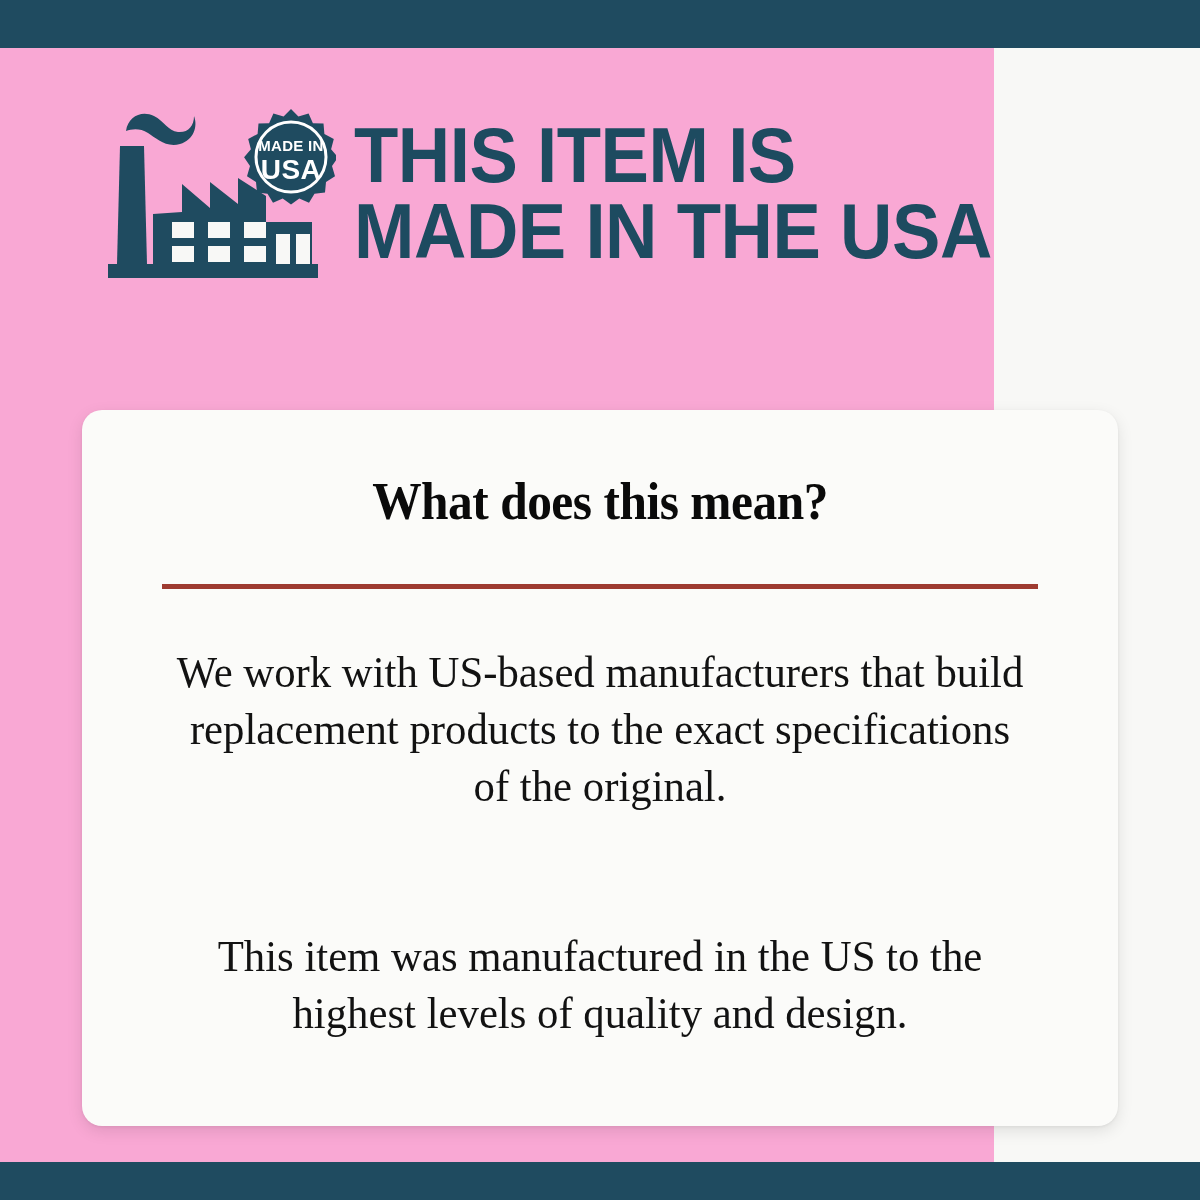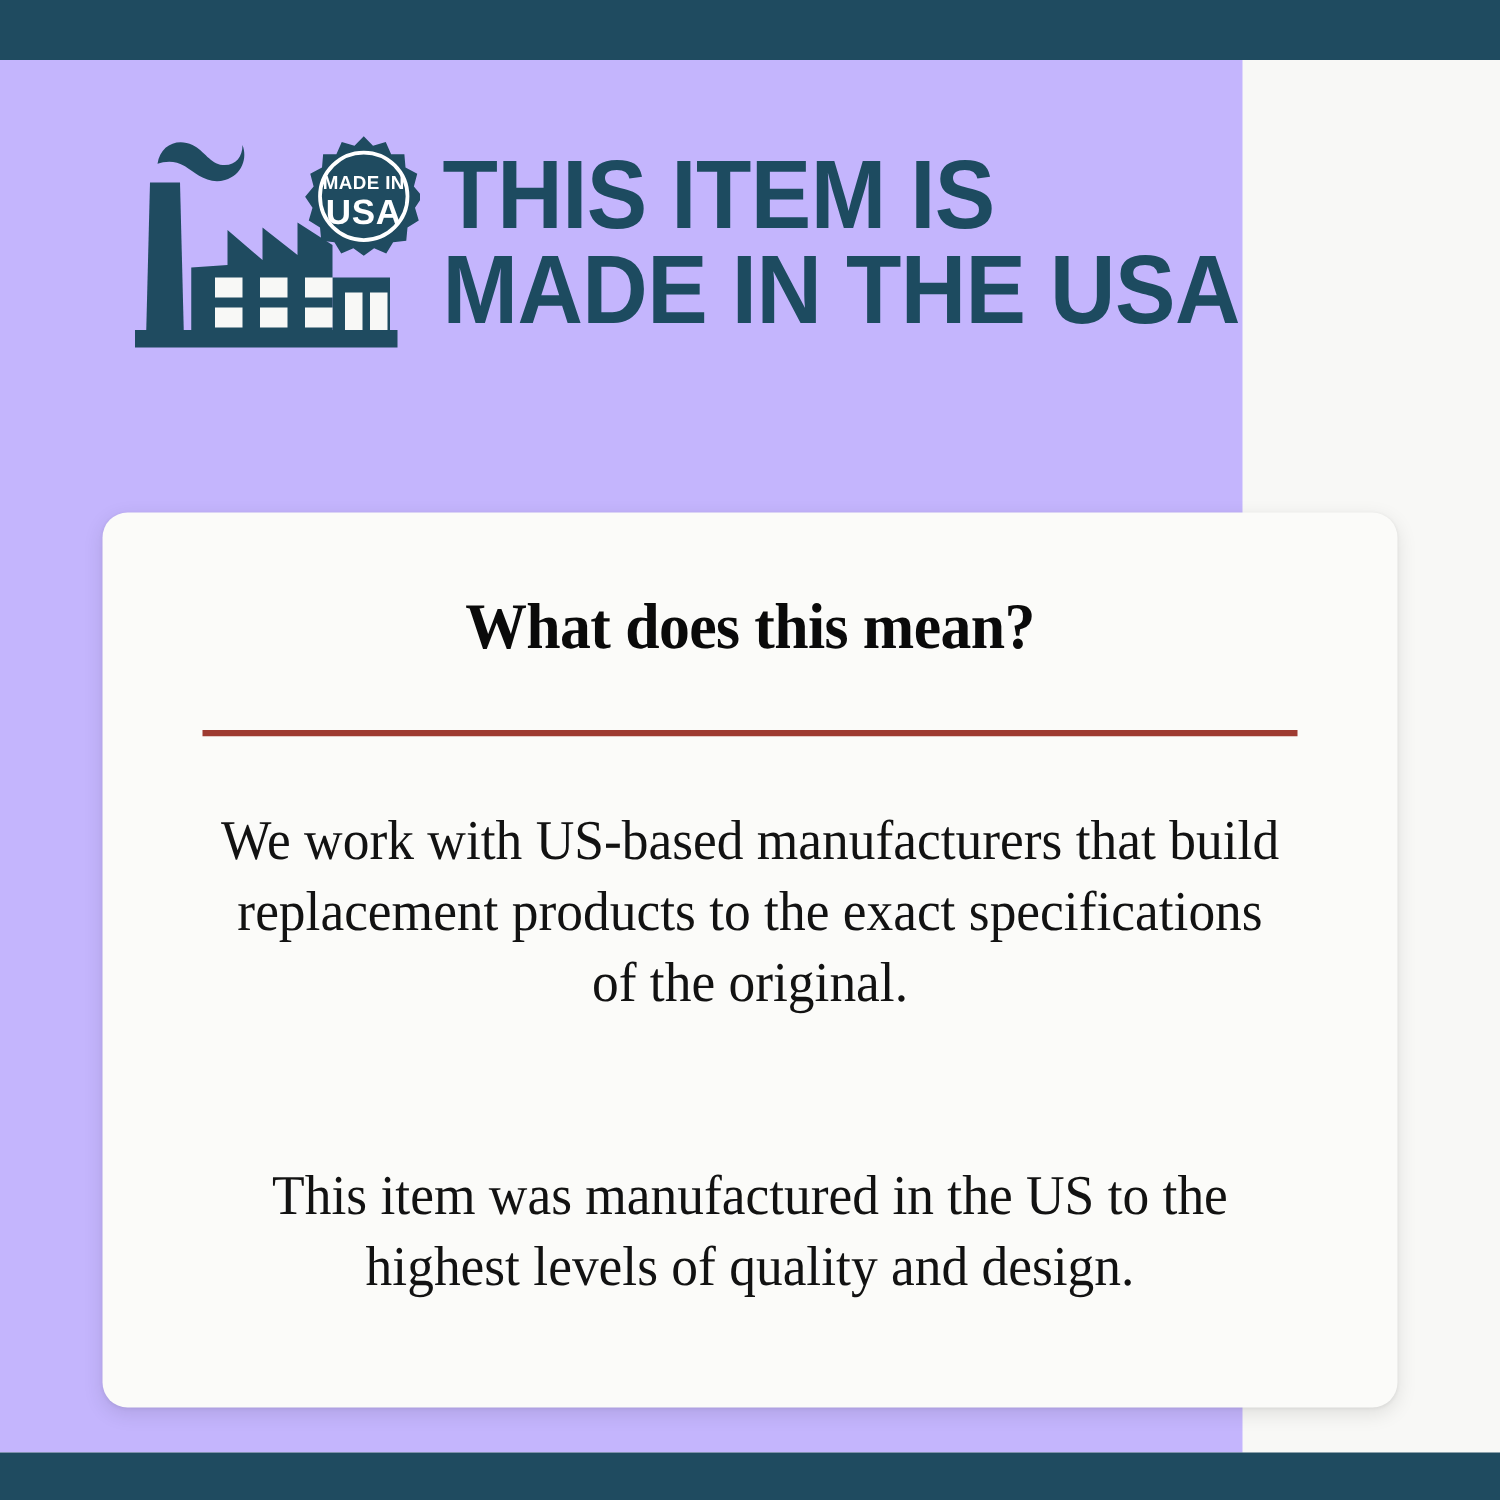--- a/index.html
+++ b/index.html
@@ -25,21 +25,21 @@
   .bar-top    { top: 0;    height: 48px; }
   .bar-bottom { top: 1162px; height: 38px; }
 
   
   .canvas {
     position: absolute;
     top: 48px;
     left: 0;
     width: 994px;
     height: 1114px;
-    background: #c4b5fd;
+    background: #f9a8d4;
   }
 
   
   .header {
     position: absolute;
     top: 52px;
     left: 98px;
     width: 1060px;
     height: 190px;
     display: flex;

